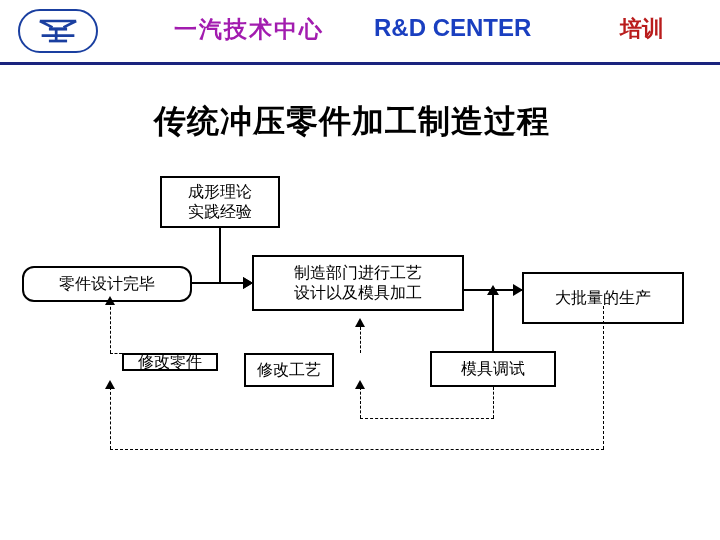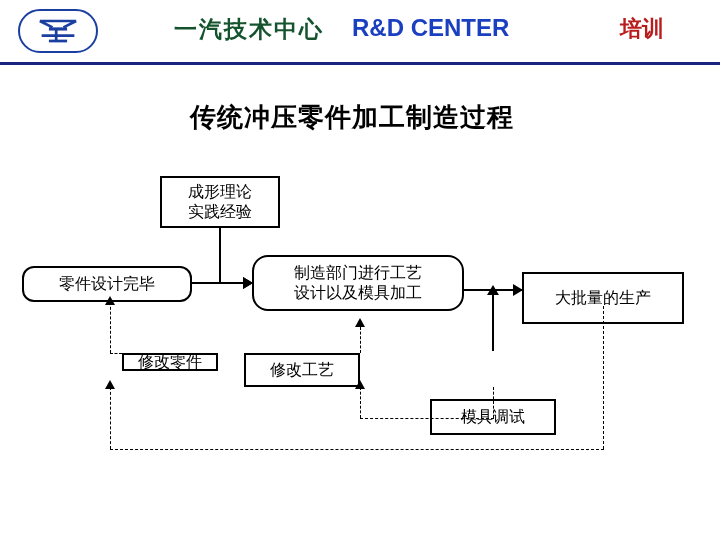--- a/index.html
+++ b/index.html
@@ -26,43 +26,43 @@
     border:2px solid #1a3fa0;border-radius:22px;
     box-sizing:border-box;
     background:#ffffff;
   }
   .logo-inner{
     position:absolute;left:0;top:0;width:100%;height:100%;
   }
   .title-cn{
     position:absolute;left:174px;top:14px;
     font-family:"DejaVu Sans","Liberation Sans",sans-serif;
-    font-size:23px;font-weight:bold;color:#14532d;
+    font-size:23px;font-weight:bold;color:#a21caf;
     letter-spacing:2px;
     white-space:nowrap;
   }
   .title-en{
-    position:absolute;left:352px;top:14px;
+    position:absolute;left:374px;top:14px;
     font-size:24px;font-weight:bold;color:#1a3fc0;
     letter-spacing:0px;
     white-space:nowrap;
   }
   .title-right{
     position:absolute;left:620px;top:14px;
     font-family:"DejaVu Sans","Liberation Sans",sans-serif;
     font-size:22px;font-weight:bold;color:#b91c1c;
     white-space:nowrap;
   }
 
   
   .slide-title{
     position:absolute;left:0;top:100px;width:704px;
     text-align:center;
     font-family:"DejaVu Sans","Liberation Sans",sans-serif;
-    font-size:26px;font-weight:bold;color:#000000;
+    font-size:32px;font-weight:bold;color:#000000;
     letter-spacing:1px;
   }
 
   
   .box{
     position:absolute;
     border:2px solid #000000;
     background:#ffffff;
     box-sizing:border-box;
     display:flex;
@@ -119,30 +119,30 @@
   </div>
   <div class="header-rule"></div>
 
   <div class="slide-title">传统冲压零件加工制造过程</div>
 
   <div class="box" style="left:160px;top:176px;width:120px;height:52px;">成形理论
 实践经验</div>
 
   <div class="box" style="left:22px;top:266px;width:170px;height:36px;border-radius:12px;">零件设计完毕</div>
 
-  <div class="box" style="left:252px;top:255px;width:212px;height:56px;border-radius:16px;">制造部门进行工艺
+  <div class="box" style="left:252px;top:255px;width:212px;height:56px;">制造部门进行工艺
 设计以及模具加工</div>
 
   <div class="box" style="left:522px;top:272px;width:162px;height:52px;">大批量的生产</div>
 
   <div class="box" style="left:122px;top:353px;width:96px;height:18px;">修改零件</div>
 
-  <div class="box" style="left:244px;top:353px;width:116px;height:34px;">修改工艺</div>
+  <div class="box" style="left:244px;top:353px;width:90px;height:34px;">修改工艺</div>
 
-  <div class="box" style="left:430px;top:351px;width:126px;height:36px;margin-top:48px;">模具调试</div>
+  <div class="box" style="left:430px;top:351px;width:126px;height:36px;">模具调试</div>
 
   <div class="ln v" style="left:219px;top:228px;height:55px;"></div>
   <div class="ln h" style="left:219px;top:282px;width:24px;"></div>
   <div class="arrow arr-right" style="left:243px;top:277px;"></div>
 
   <div class="ln h" style="left:192px;top:282px;width:52px;"></div>
   <div class="arrow arr-right" style="left:243px;top:277px;"></div>
 
   <div class="ln h" style="left:464px;top:289px;width:58px;"></div>
   <div class="arrow arr-right" style="left:513px;top:284px;"></div>

